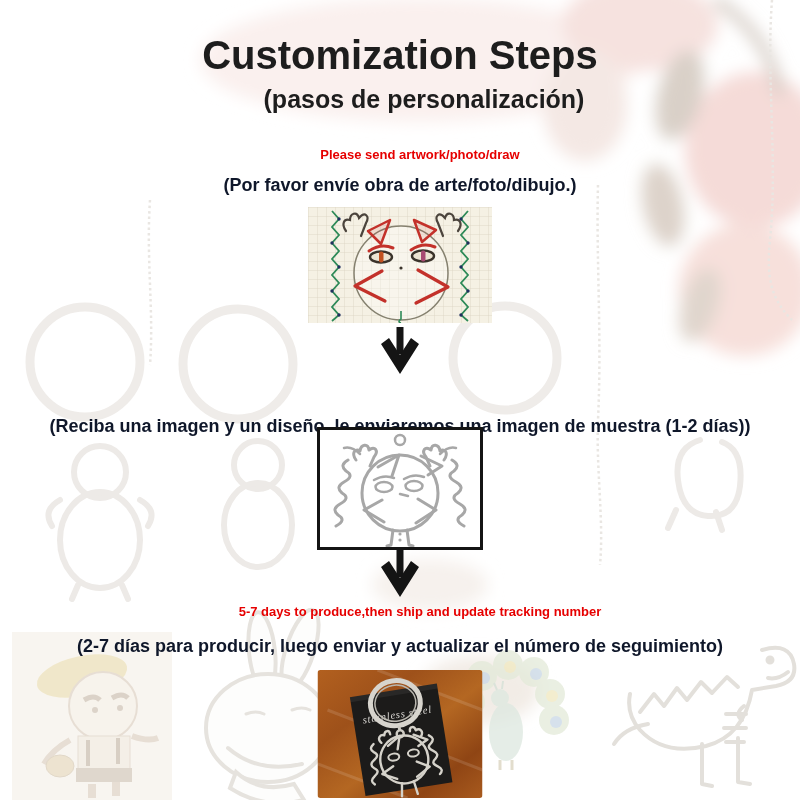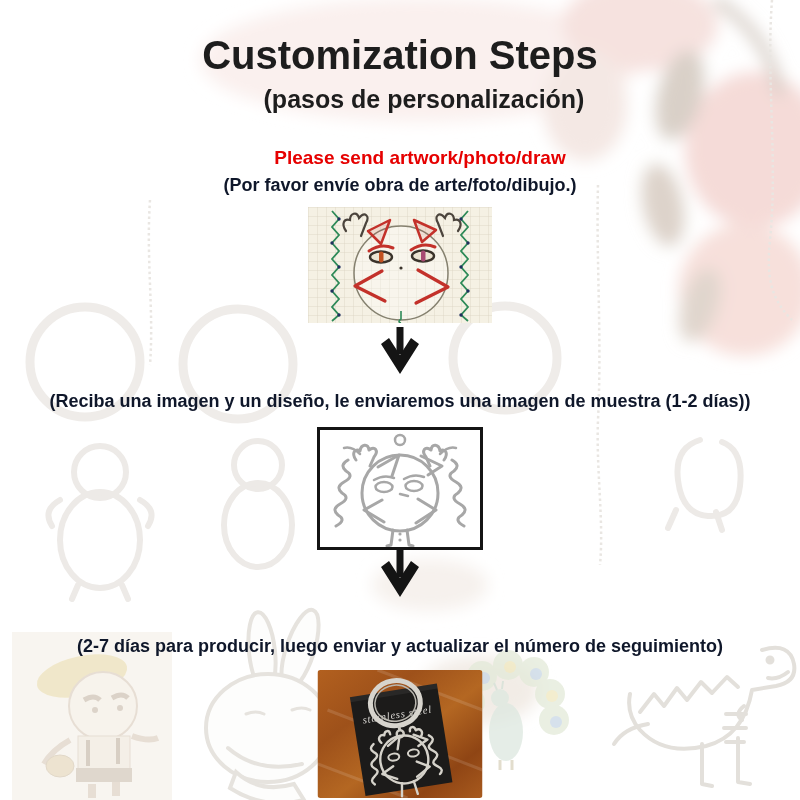--- a/index.html
+++ b/index.html
@@ -4,21 +4,21 @@
 <style>
   html,body{margin:0;padding:0;background:#ffffff;}
   .page{
     position:relative;width:800px;height:800px;background:#ffffff;overflow:hidden;
     font-family:"Liberation Sans",sans-serif;
   }
   .bg{position:absolute;left:0;top:0;pointer-events:none;}
   .txt{position:absolute;left:0;right:0;text-align:center;font-weight:bold;white-space:nowrap;}
   .title{top:33px;font-size:40px;color:#1d1d1d;}
   .subtitle{top:85px;font-size:25px;color:#1d1d1d;margin-left:48px;}
-  .t-red{font-size:19px;color:#e60000;padding-left:40px;}
+  .t-red{font-size:13px;color:#e60000;padding-left:40px;}
   .t-es{font-size:18px;color:#0f172a;}
   .imgwrap{position:absolute;left:50%;transform:translateX(-50%);}
   .arrow{position:absolute;left:50%;transform:translateX(-50%);}
   .design-box{border:3px solid #141414;background:#ffffff;line-height:0;}
   .photo{line-height:0;}
 </style>
 </head>
 <body>
 
 <div class="page">
@@ -180,21 +180,21 @@
 
       <path d="M93,104 v8 q-4,3 0,4" stroke="#2e8a58" stroke-width="1.6" fill="none"></path>
     </svg>
   </div>
 
   <svg class="arrow" style="top:327px" width="44" height="48" viewBox="0 0 44 48">
     <rect x="18.5" y="0" width="7" height="27" fill="#141414"></rect>
     <path d="M22 47 L3 17 L11 11 L22 28 L33 11 L41 17 Z" fill="#141414"></path>
   </svg>
 
-  <div class="txt t-es" style="top:391px">(Reciba una imagen y un diseño, le enviaremos una imagen de muestra (1-2 días))</div>
+  <div class="txt t-es" style="top:416px">(Reciba una imagen y un diseño, le enviaremos una imagen de muestra (1-2 días))</div>
 
   <div class="imgwrap design-box" style="top:427px">
     <svg width="160" height="117" viewBox="0 0 160 117">
       <rect width="160" height="117" fill="#ffffff"></rect>
       <g fill="none" stroke="#a7a7a7" stroke-width="3" stroke-linecap="round" stroke-linejoin="round">
         <circle cx="80" cy="10" r="5" stroke-width="2.5"></circle>
         <circle cx="80" cy="63" r="38"></circle>
         <path d="M58,37 L79,25 L72,46"></path>
         <path d="M101,26 L122,36 L108,45"></path>
         <path d="M36,30 c-5,-7 -1,-12 4,-9 c1,-7 8,-8 9,-1 c6,-5 10,1 5,7 l-4,9"></path>
@@ -215,20 +215,21 @@
       <circle cx="80" cy="104" r="1.6" fill="#a7a7a7"></circle>
       <circle cx="80" cy="110" r="1.6" fill="#a7a7a7"></circle>
     </svg>
   </div>
 
   <svg class="arrow" style="top:550px" width="44" height="48" viewBox="0 0 44 48">
     <rect x="18.5" y="0" width="7" height="27" fill="#141414"></rect>
     <path d="M22 47 L3 17 L11 11 L22 28 L33 11 L41 17 Z" fill="#141414"></path>
   </svg>
 
+  <div class="txt t-red" style="top:604px">5-7 days to produce,then ship and update tracking number</div>
   <div class="txt t-es" style="top:636px">(2-7 días para producir, luego enviar y actualizar el número de seguimiento)</div>
 
   <div class="imgwrap photo" style="top:670px">
     <svg width="165" height="128" viewBox="0 0 165 128">
       <defs>
         <linearGradient id="wood" x1="0" y1="0" x2="1" y2="1">
           <stop offset="0" stop-color="#b2601f"></stop>
           <stop offset="0.3" stop-color="#9e511a"></stop>
           <stop offset="0.55" stop-color="#b46722"></stop>
           <stop offset="0.8" stop-color="#8f4514"></stop>

